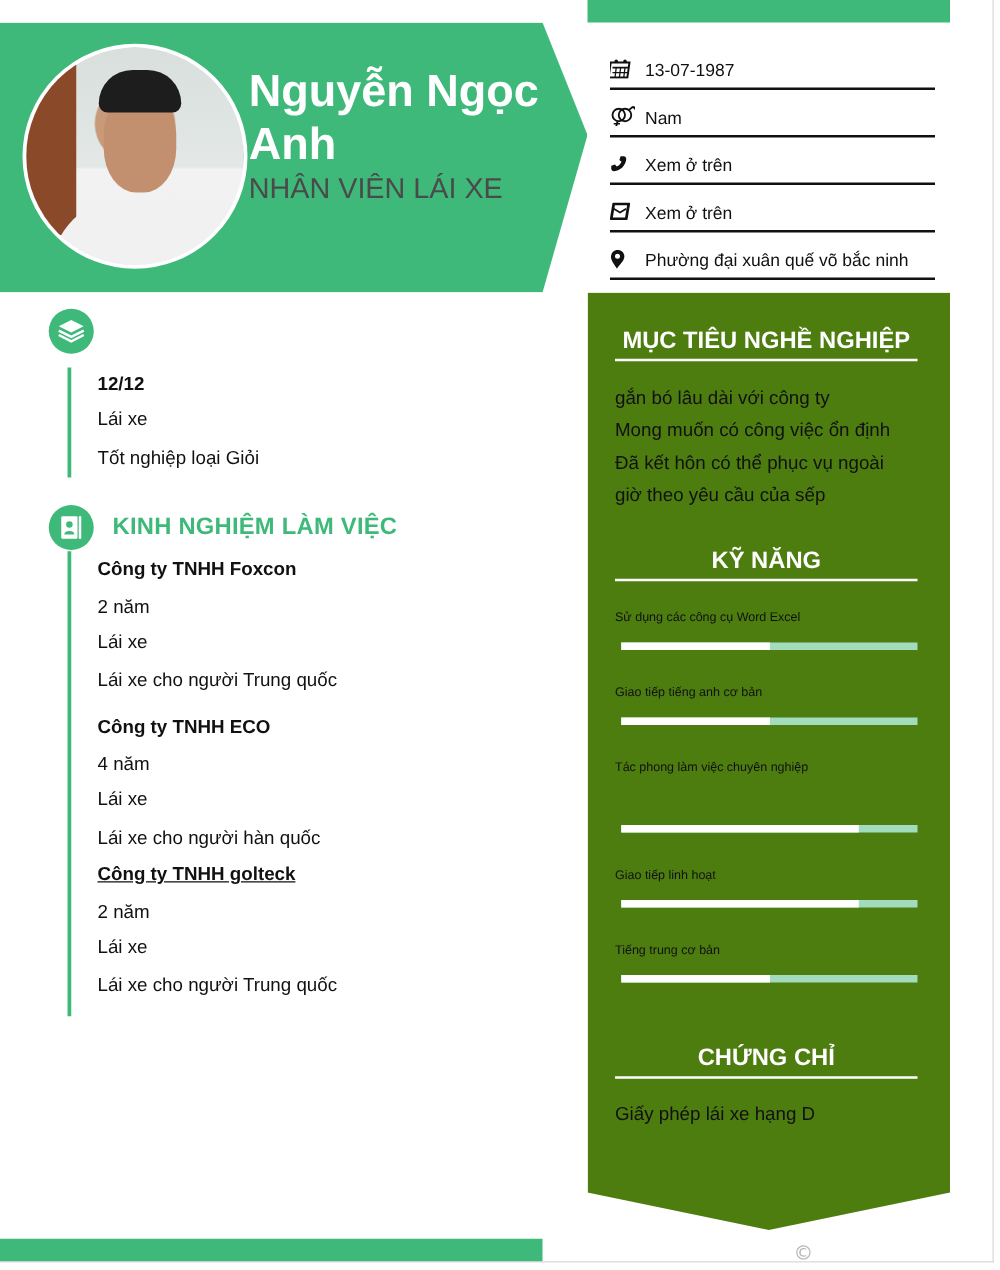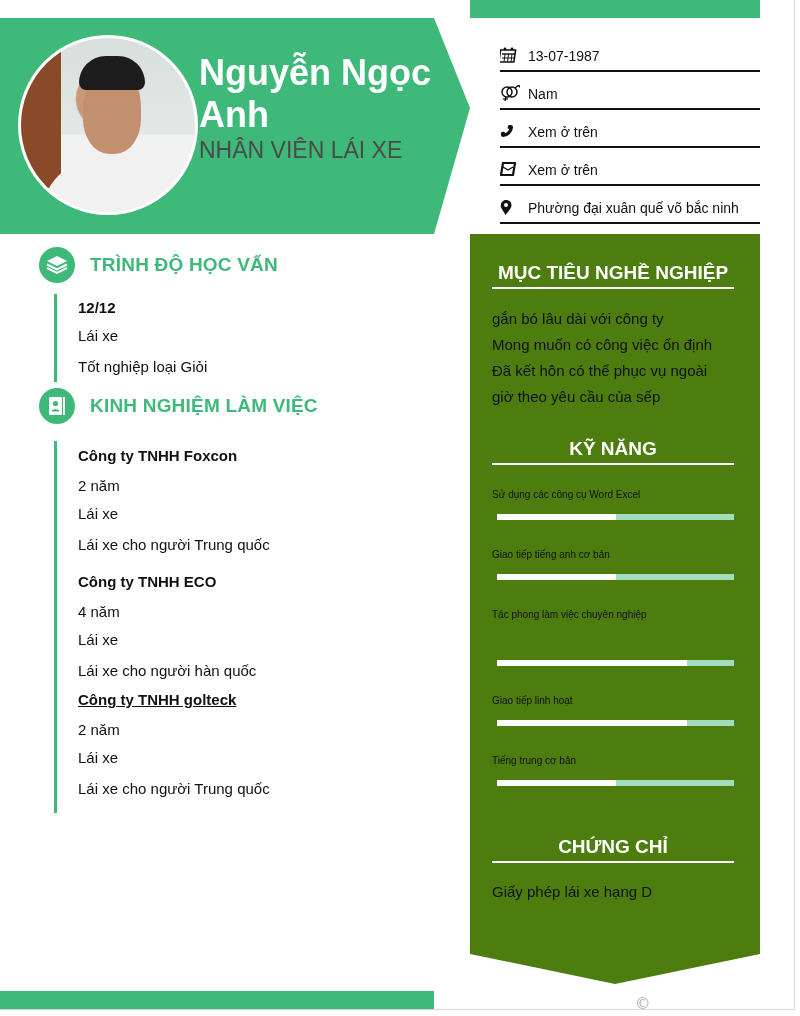--- a/index.html
+++ b/index.html
@@ -17,21 +17,21 @@
   .avatar .hair { position: absolute; left: 58px; top: 18px; width: 66px; height: 34px; background: #1d1d1d; border-radius: 30px 30px 8px 8px; }
   .avatar .face { position: absolute; left: 62px; top: 38px; width: 58px; height: 78px; background: #c2906f; border-radius: 40% 40% 45% 45%; }
   .avatar .shirt { position: absolute; left: 20px; top: 120px; width: 150px; height: 70px; background: #f1f1f1; border-radius: 60px 60px 0 0; }
   .name { position: absolute; left: 199px; top: 52px; width: 250px; color: #ffffff; font-weight: bold; font-size: 36px; line-height: 42px; }
   .job-title { position: absolute; left: 199px; top: 137px; color: #4a4a4a; font-size: 23px; line-height: 26px; }
 
   
   .top-bar { position: absolute; left: 470px; top: 0; width: 290px; height: 18px; background: #3eb97a; }
 
   
-  .contact { position: absolute; left: 500px; top: 34px; width: 260px; }
+  .contact { position: absolute; left: 488px; top: 34px; width: 260px; }
   .contact-row { height: 38px; border-bottom: 2px solid #111; display: flex; align-items: flex-end; padding-bottom: 6px; font-size: 14px; color: #111; }
   .contact-row .ic { width: 28px; display: inline-flex; align-items: center; justify-content: flex-start; height: 18px; }
   .contact-row .ic svg { display: block; }
 
   
   .section-head { position: absolute; left: 39px; display: flex; align-items: center; }
   .section-icon { width: 36px; height: 36px; border-radius: 50%; background: #3eb97a; display: flex; align-items: center; justify-content: center; }
   .section-title { margin-left: 15px; color: #3eb97a; font-weight: bold; font-size: 19px; letter-spacing: 0.2px; }
   .timeline { position: absolute; left: 54px; border-left: 3px solid #3eb97a; padding-left: 21px; }
   .tl-item { font-size: 15px; line-height: 20px; color: #111; }
@@ -130,29 +130,28 @@
   </div>
 
   <div class="section-head" style="top:247px;">
     <div class="section-icon">
       <svg width="22" height="20" viewBox="0 0 22 20">
           <polygon points="11,1 21,6 11,11 1,6" fill="#fff"></polygon>
           <polyline points="1,9.5 11,14.5 21,9.5" fill="none" stroke="#fff" stroke-width="2"></polyline>
           <polyline points="1,13 11,18 21,13" fill="none" stroke="#fff" stroke-width="2"></polyline>
         </svg>
     </div>
-    <div class="section-title">TRÌNH ĐỘ HỌC VẤN</div>
   </div>
   <div class="timeline" style="top:294px; height:88px;">
     <div class="tl-item tl-bold" style="margin-top:4px;">12/12</div>
     <div class="tl-item" style="margin-top:8px;">Lái xe</div>
     <div class="tl-item" style="margin-top:11px;">Tốt nghiệp loại Giỏi</div>
   </div>
 
-  <div class="section-head" style="top:388px;">
+  <div class="section-head" style="top:404px;">
     <div class="section-icon">
       <svg width="18" height="20" viewBox="0 0 18 20">
           <rect x="1" y="1" width="13" height="18" rx="1" fill="#fff"></rect>
           <rect x="15" y="1" width="2" height="18" fill="#fff"></rect>
           <circle cx="7.5" cy="7.5" r="2.6" fill="#3eb97a"></circle>
           <path d="M3.5 15.5 C3.5 12 11.5 12 11.5 15.5 Z" fill="#3eb97a"></path>
         </svg>
     </div>
     <div class="section-title">KINH NGHIỆM LÀM VIỆC</div>
   </div>

